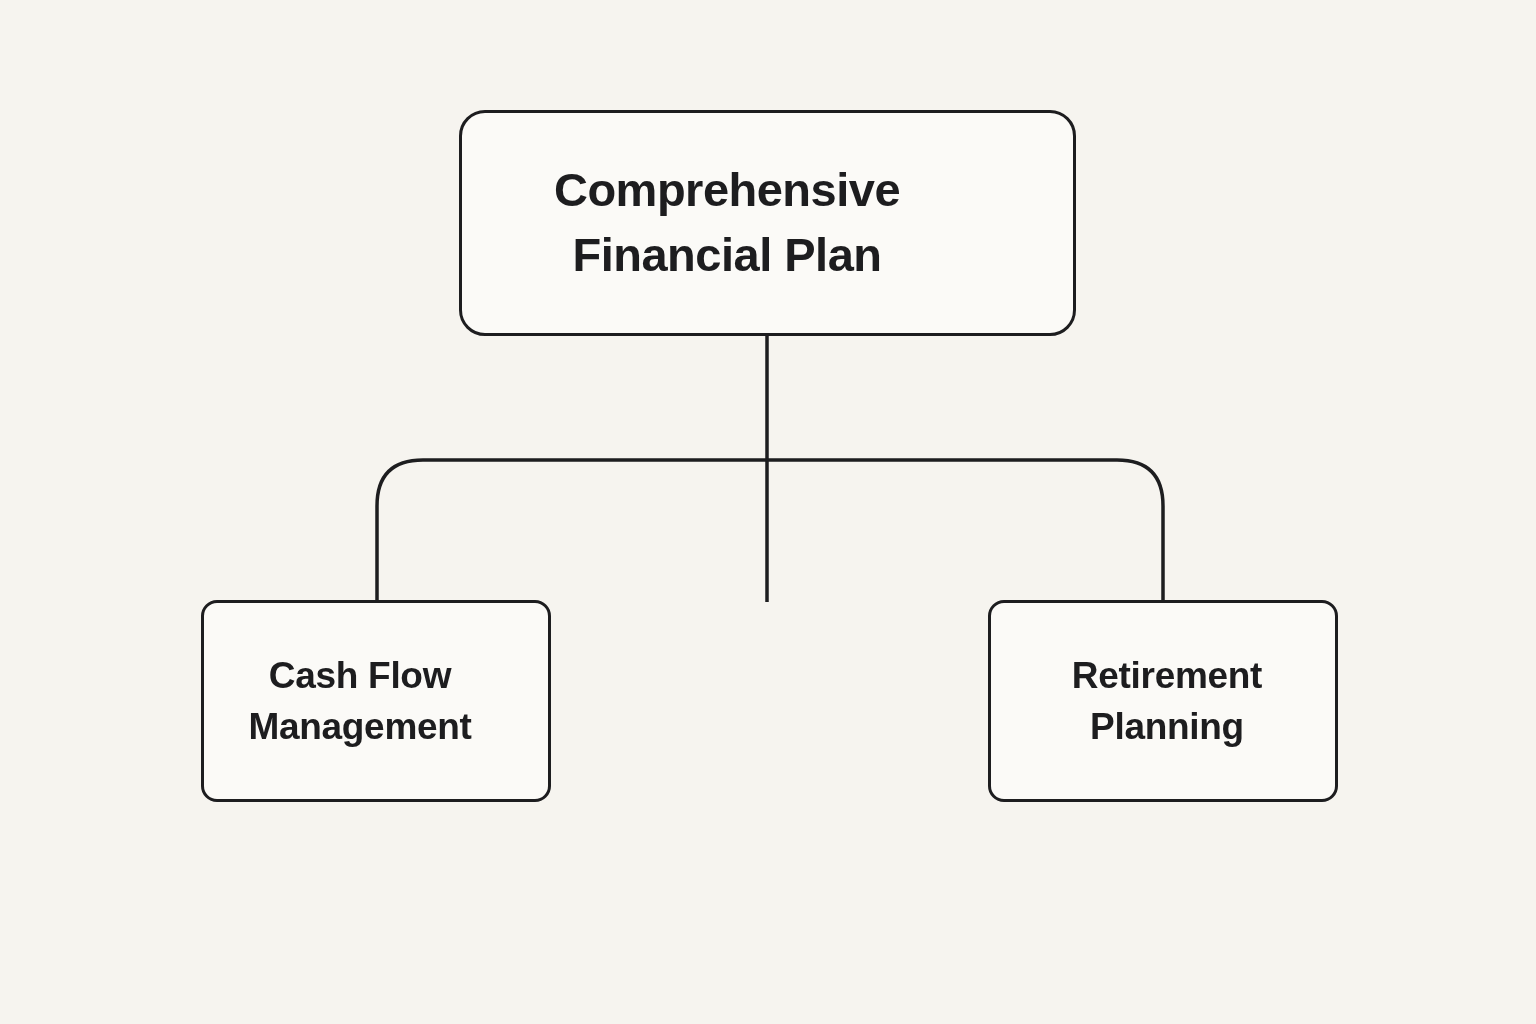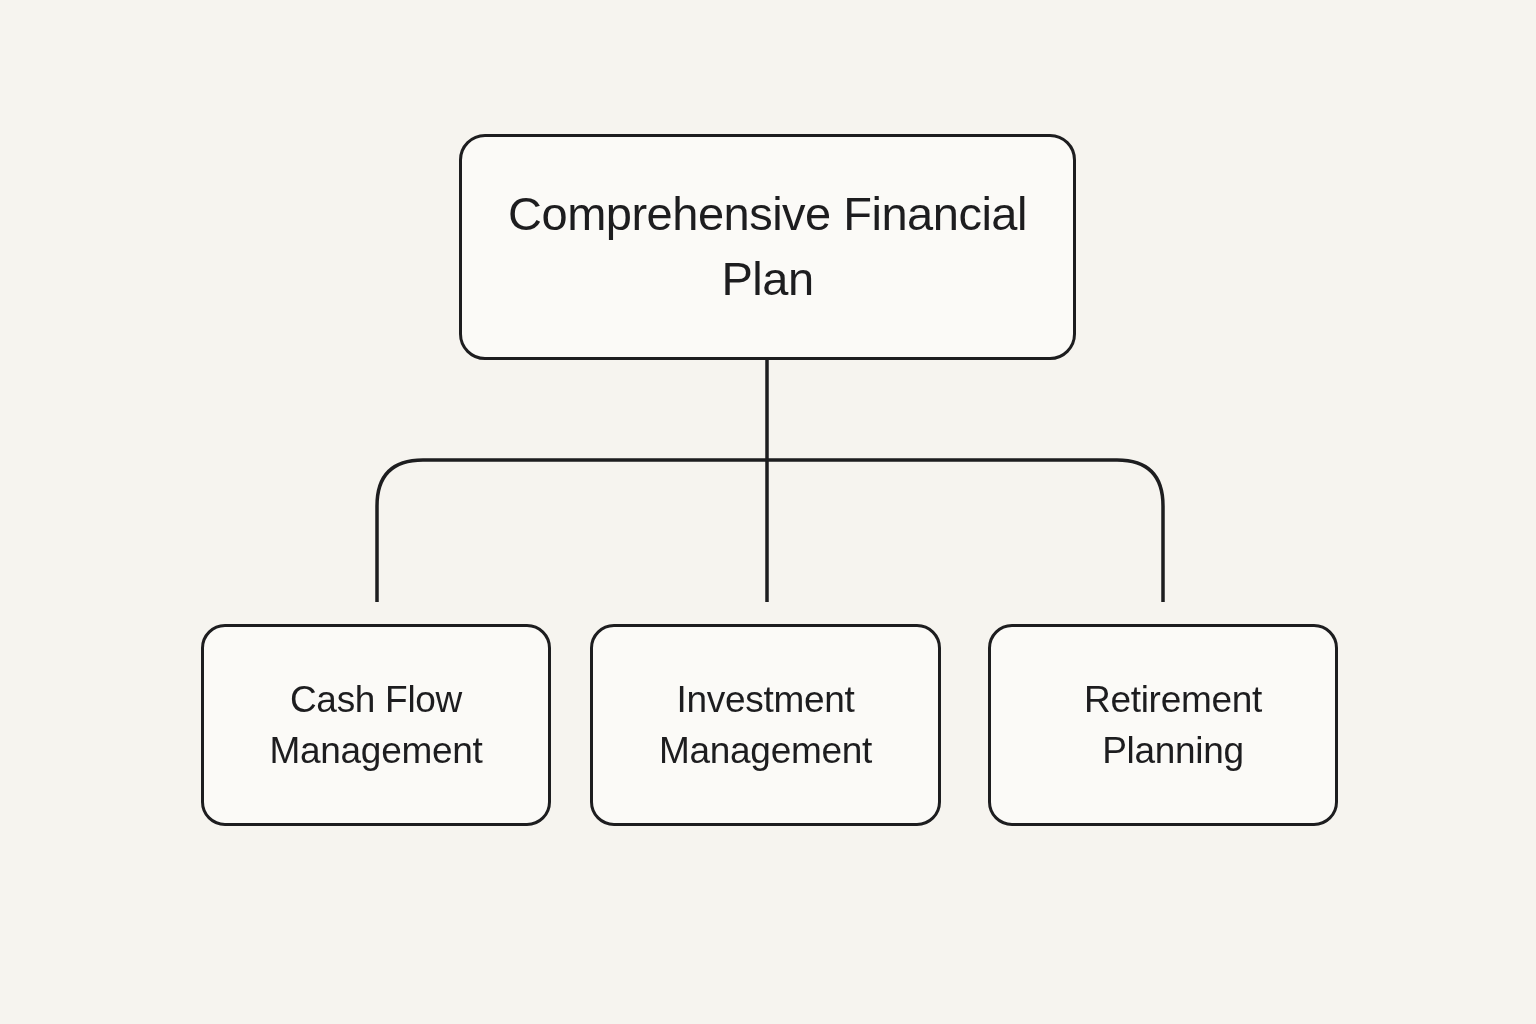--- a/index.html
+++ b/index.html
@@ -27,41 +27,39 @@
   }
   .connectors path {
     fill: none;
     stroke: var(--line);
     stroke-width: 3.5;
   }
   .node {
     position: absolute;
     display: flex;
     align-items: center;
-    justify-content: center;
     text-align: center;
     background: var(--box-fill);
     border: 3px solid var(--line);
     color: var(--text);
-    font-weight: 400;
-    margin-top: 24px;
+    font-weight: 700;
   }
   .node-root {
     left: 459px; top: 110px;
     width: 617px; height: 226px;
     border-radius: 26px;
     font-size: 47px;
     line-height: 1.38;
     letter-spacing: -0.5px;
   }
   .node-root .node-label { max-width: 530px; }
   .node-child {
     top: 600px;
     height: 202px;
-    border-radius: 24px;
+    border-radius: 16px;
     font-size: 37px;
     line-height: 1.38;
     letter-spacing: -0.3px;
   }
   .node-child .node-label { max-width: 312px; }
   .node-child-1 { left: 201px; width: 350px; }
   .node-child-2 { left: 590px; width: 351px; }
   .node-child-3 { left: 988px; width: 350px; padding-left: 20px; }
 </style>
 </head>
@@ -75,21 +73,18 @@
   </svg>
 
   <div class="node node-root">
     <span class="node-label">Comprehensive Financial Plan</span>
   </div>
 
   <div class="node node-child node-child-1">
     <span class="node-label">Cash Flow Management</span>
   </div>
 
-  <div class="node node-child node-child-2">
-    <span class="node-label">Investment Management</span>
-  </div>
 
   <div class="node node-child node-child-3">
     <span class="node-label">Retirement Planning</span>
   </div>
 
 </div>
 
 </body></html>

